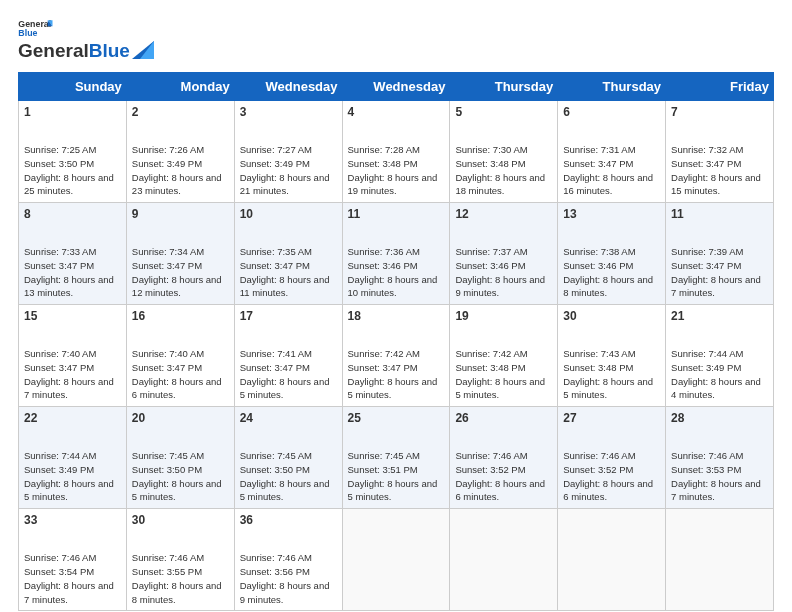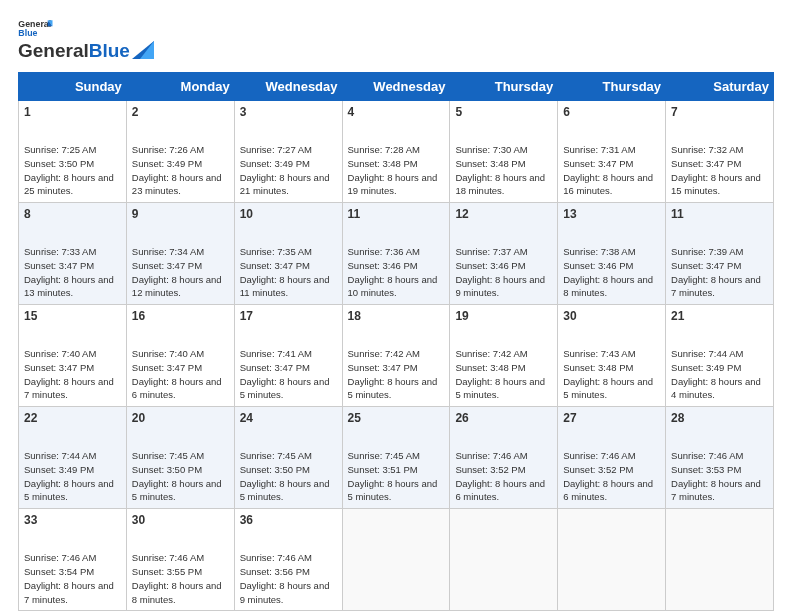--- a/index.html
+++ b/index.html
@@ -121,21 +121,21 @@
   <table class="calendar">
     <thead>
       <tr>
 
       <th>Sunday</th>
           <th>Monday</th>
           <th>Wednesday</th>
           <th>Wednesday</th>
           <th>Thursday</th>
           <th>Thursday</th>
-          <th>Saturday</th>
+          <th>Friday</th>
         </tr>
     </thead>
     <tbody id="calendar-body">
 
     <tr class="row-odd">
           <td>
             <span class="day-num">1</span>
             <div class="cell-text">Sunrise: 7:25 AM<br>Sunset: 3:50 PM<br>Daylight: 8 hours and 25 minutes.</div>
           </td>
           <td>

